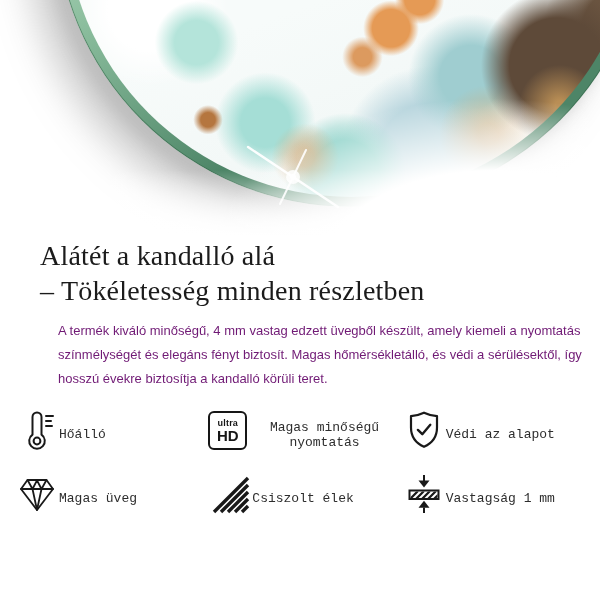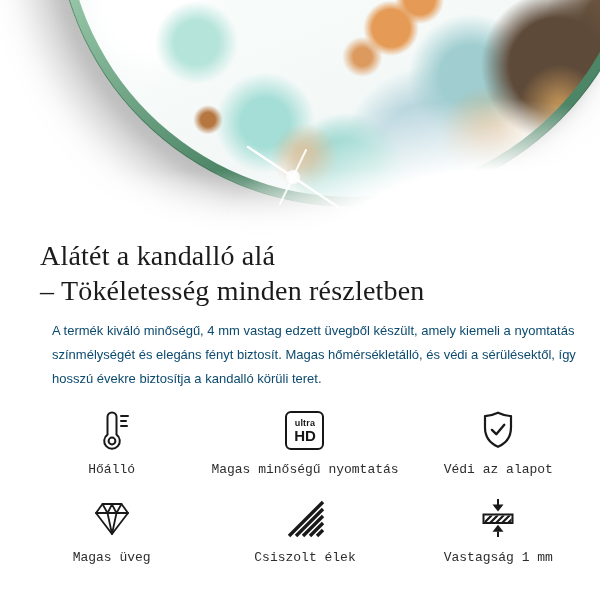--- a/index.html
+++ b/index.html
@@ -35,27 +35,27 @@
   .hero-fade{position:absolute;inset:0;pointer-events:none;
     background:
       radial-gradient(ellipse 400px 240px at 82% 115%, #fff 42%, rgba(255,255,255,0) 72%),
       linear-gradient(to bottom, rgba(255,255,255,0) 72%, rgba(255,255,255,.85) 94%, #fff 100%);}
 
   
   .content{position:relative;padding:0 30px 0 40px;}
   .title{margin:2px 0 0;font-family:"Liberation Serif",serif;font-weight:400;
          font-size:28px;line-height:35px;color:#1b1b1b;letter-spacing:.2px;}
   .title span{display:block;}
-  .desc{margin:11px 12px 0;font-size:13px;line-height:24px;color:#0c4a6e;}
+  .desc{margin:11px 18px 0;font-size:13px;line-height:24px;color:#701a75;}
   .desc span{display:block;white-space:nowrap;}
 
   
   .features{display:grid;grid-template-columns:repeat(3,1fr);margin:16px -25px 0;
             row-gap:18px;text-align:center;}
-  .feature{display:flex;flex-direction:column;align-items:center;}
+  .feature{display:flex;flex-direction:row;align-items:center;}
   .icon-wrap{height:46px;display:flex;align-items:center;justify-content:center;}
   .feature-label{margin-top:9px;font-size:13px;color:#2d2d2d;font-family:Liberation Mono, monospace;}
   svg.fi{display:block;}
   .hd-box{width:35px;height:35px;border:2.5px solid #161616;border-radius:6px;
           display:flex;flex-direction:column;align-items:center;justify-content:center;
           color:#161616;}
   .hd-top{font-size:9px;font-weight:bold;line-height:10px;letter-spacing:.2px;}
   .hd-bottom{font-size:15px;font-weight:bold;line-height:15px;}
 </style>
 </head>

